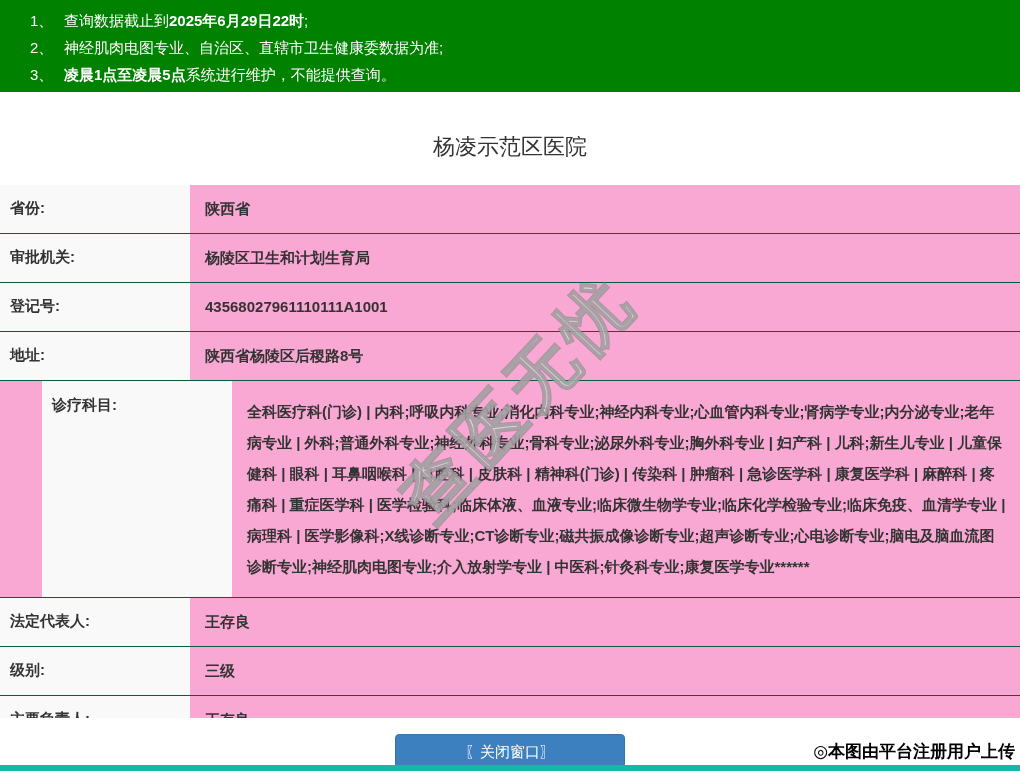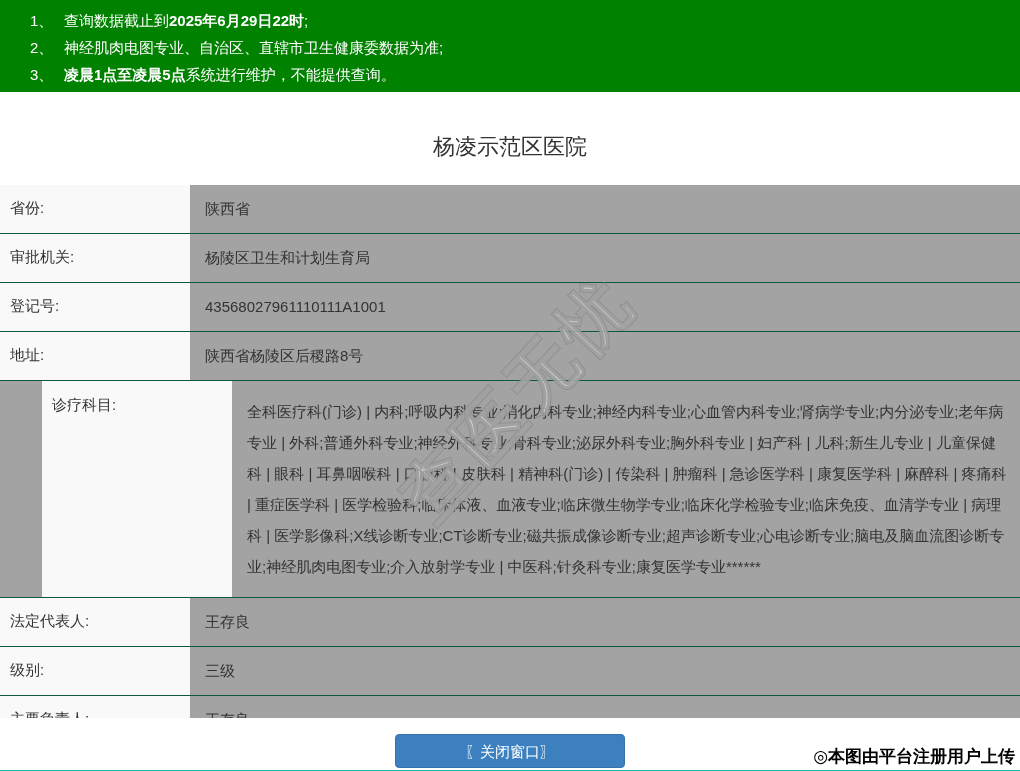--- a/index.html
+++ b/index.html
@@ -1,33 +1,33 @@
 <!DOCTYPE html>
 <html><head>
 <meta charset="utf-8">
 <style>
   html,body{margin:0;padding:0;}
   body{width:1020px;height:771px;overflow:hidden;background:#fff;
        font-family:"Liberation Sans","DejaVu Sans",sans-serif;}
   #app{position:relative;width:1020px;height:771px;overflow:hidden;background:#fff;
-       border-bottom:1px solid #14b8a6;box-sizing:border-box;}
+       border-bottom:6px solid #14b8a6;box-sizing:border-box;}
 
   
   .banner{height:92px;background:#008100;color:#fff;box-sizing:border-box;padding-top:7px;}
   .banner .line{padding-left:30px;line-height:27px;font-size:15px;white-space:nowrap;}
   .banner .num{display:inline-block;min-width:34px;}
   .banner b{font-weight:bold;}
 
   
   .content{position:relative;height:626px;overflow:hidden;background:#fff;}
   .page-title{margin:34px 0 0 0;text-align:center;font-size:22px;font-weight:400;
               color:#333;line-height:42px;}
 
   .info-table{margin-top:17px;}
-  .row{display:flex;border-bottom:1px solid #0a5c38;background:#a3a3a3;}
+  .row{display:flex;border-bottom:1px solid #0a5c38;background:#f9a8d4;font-weight:bold;}
   .cell-label{flex:0 0 190px;box-sizing:border-box;background:#f9f9f9;
               padding:14px 8px 14px 10px;font-size:15px;color:#333;}
   .cell-value{flex:1;box-sizing:border-box;padding:14px 12px 14px 15px;
               font-size:15px;color:#333;line-height:20px;}
   .row.tall .cell-label{padding-top:15px;margin-left:42px;}
   .row.tall .cell-value{padding-top:15px;padding-bottom:15px;line-height:31px;}
 
   
   .watermark{position:absolute;left:330px;top:263px;width:370px;height:80px;
              text-align:center;transform:rotate(-47deg);pointer-events:none;

